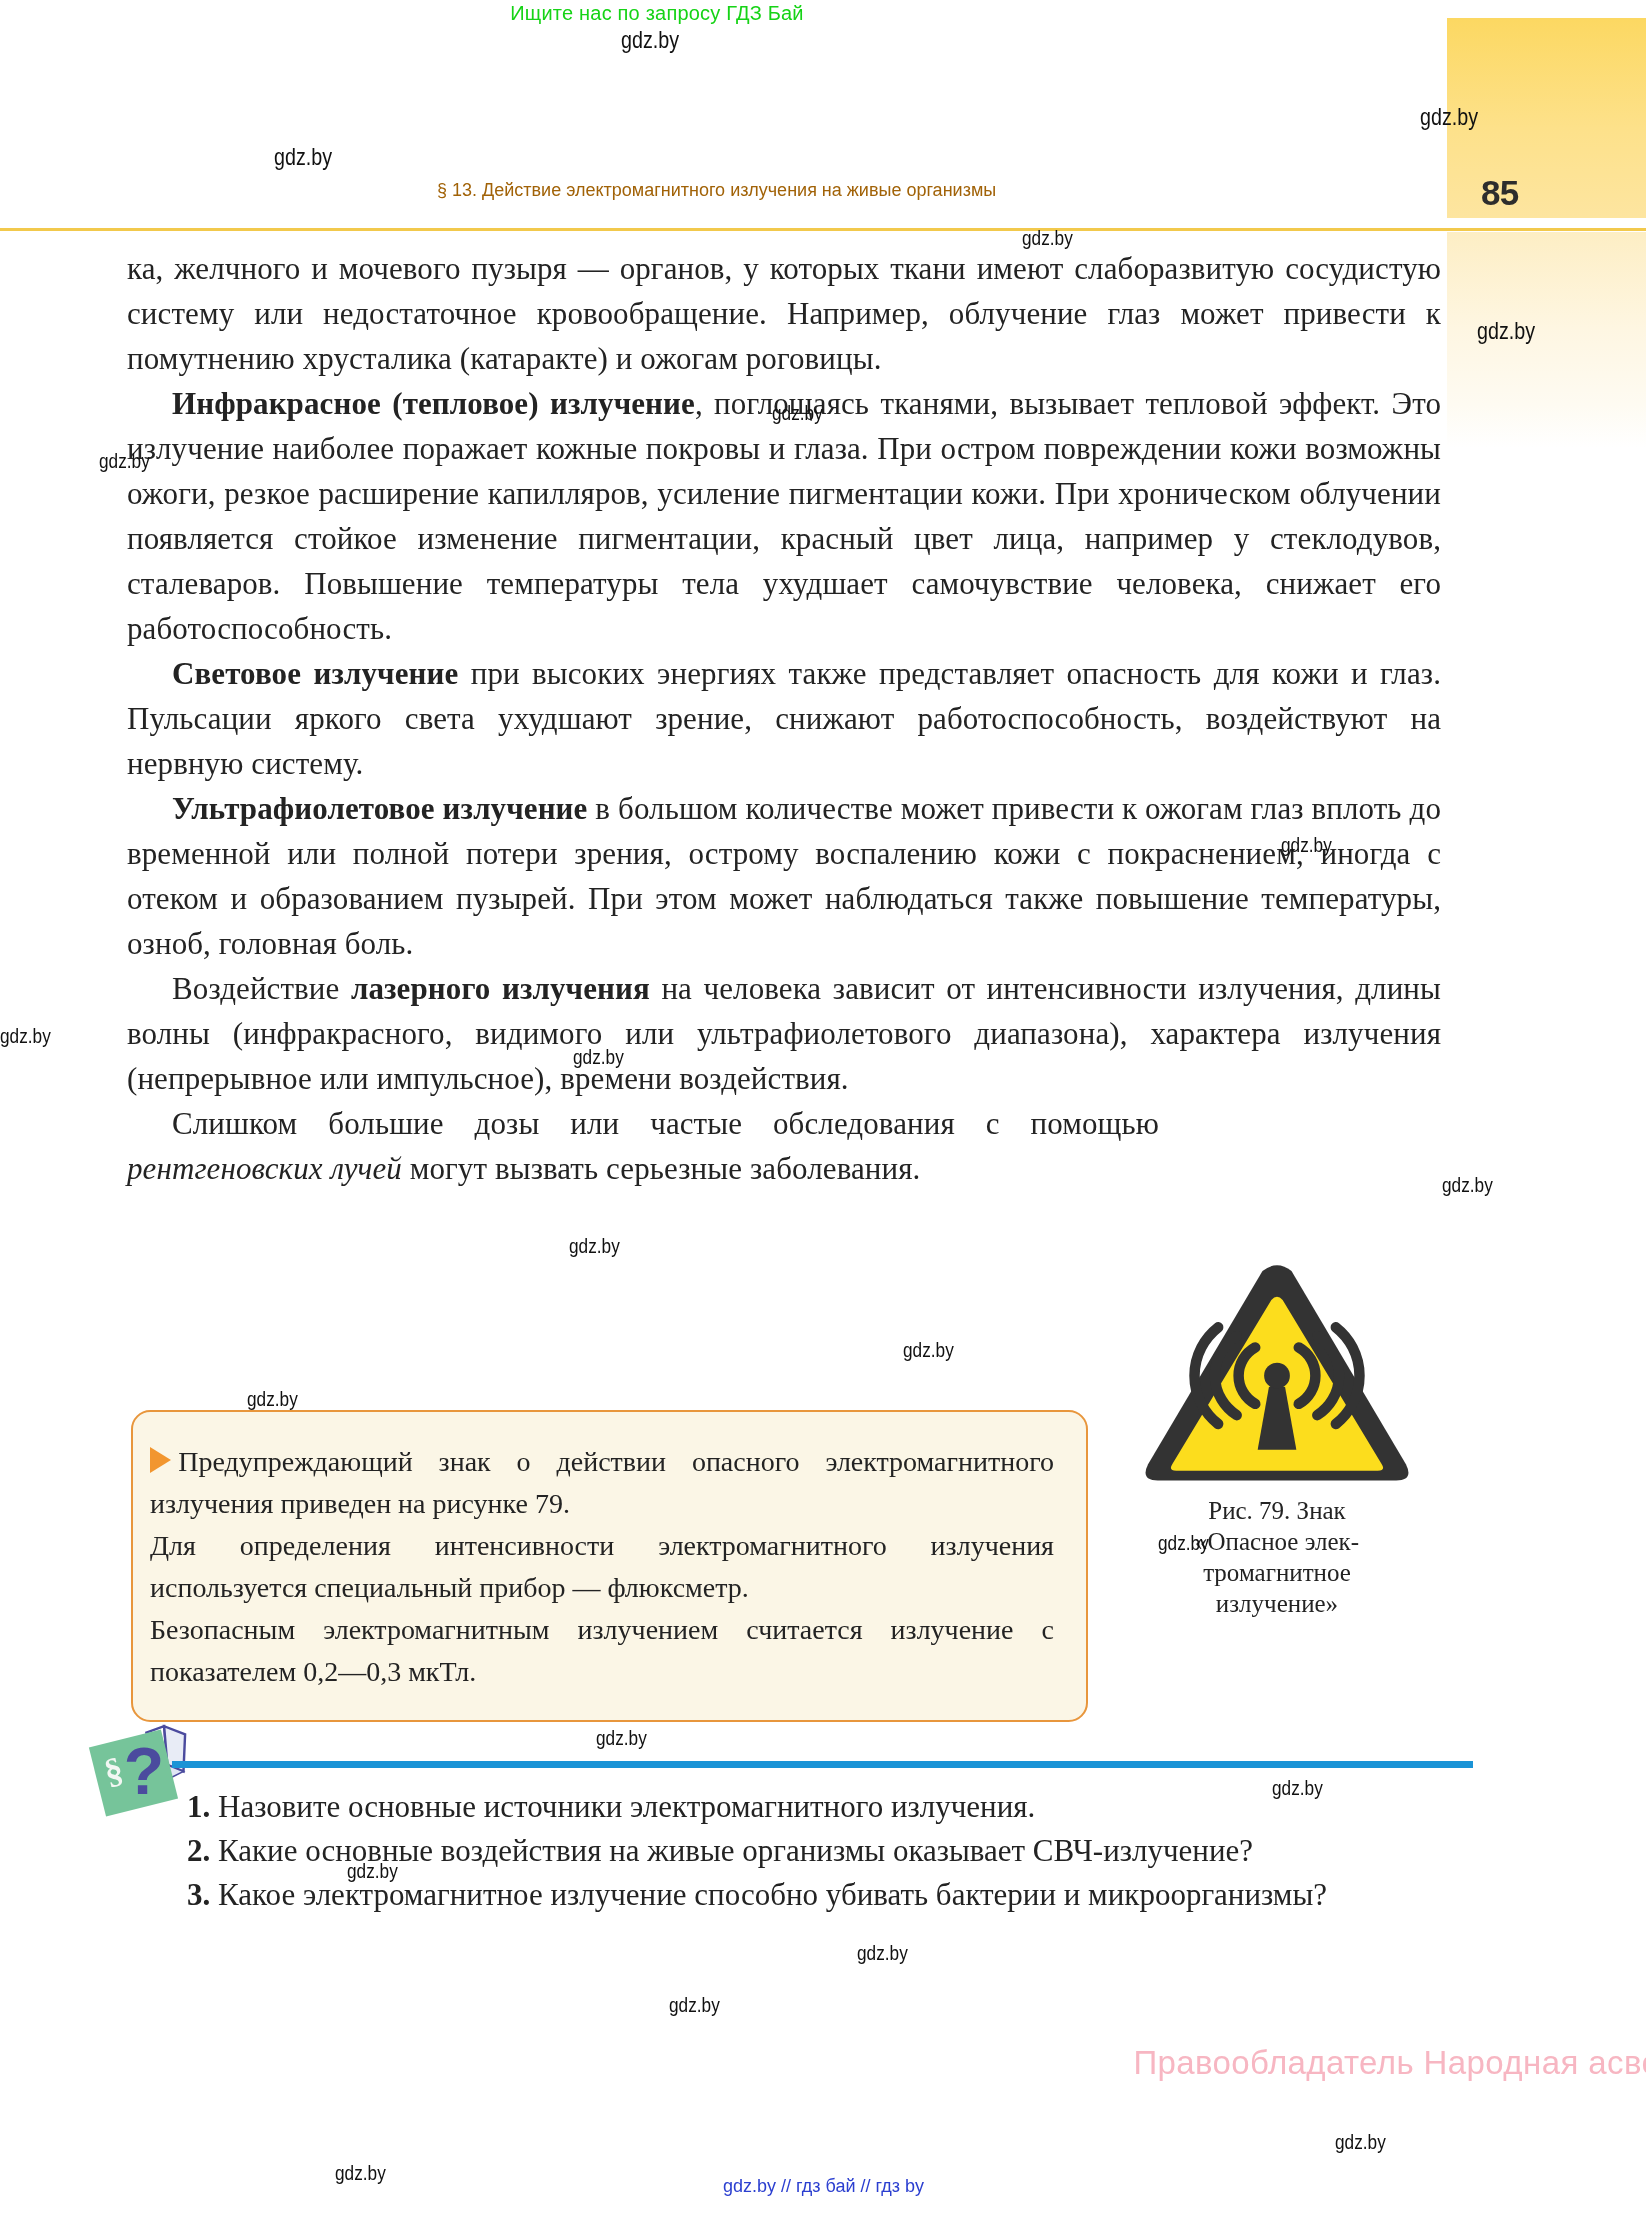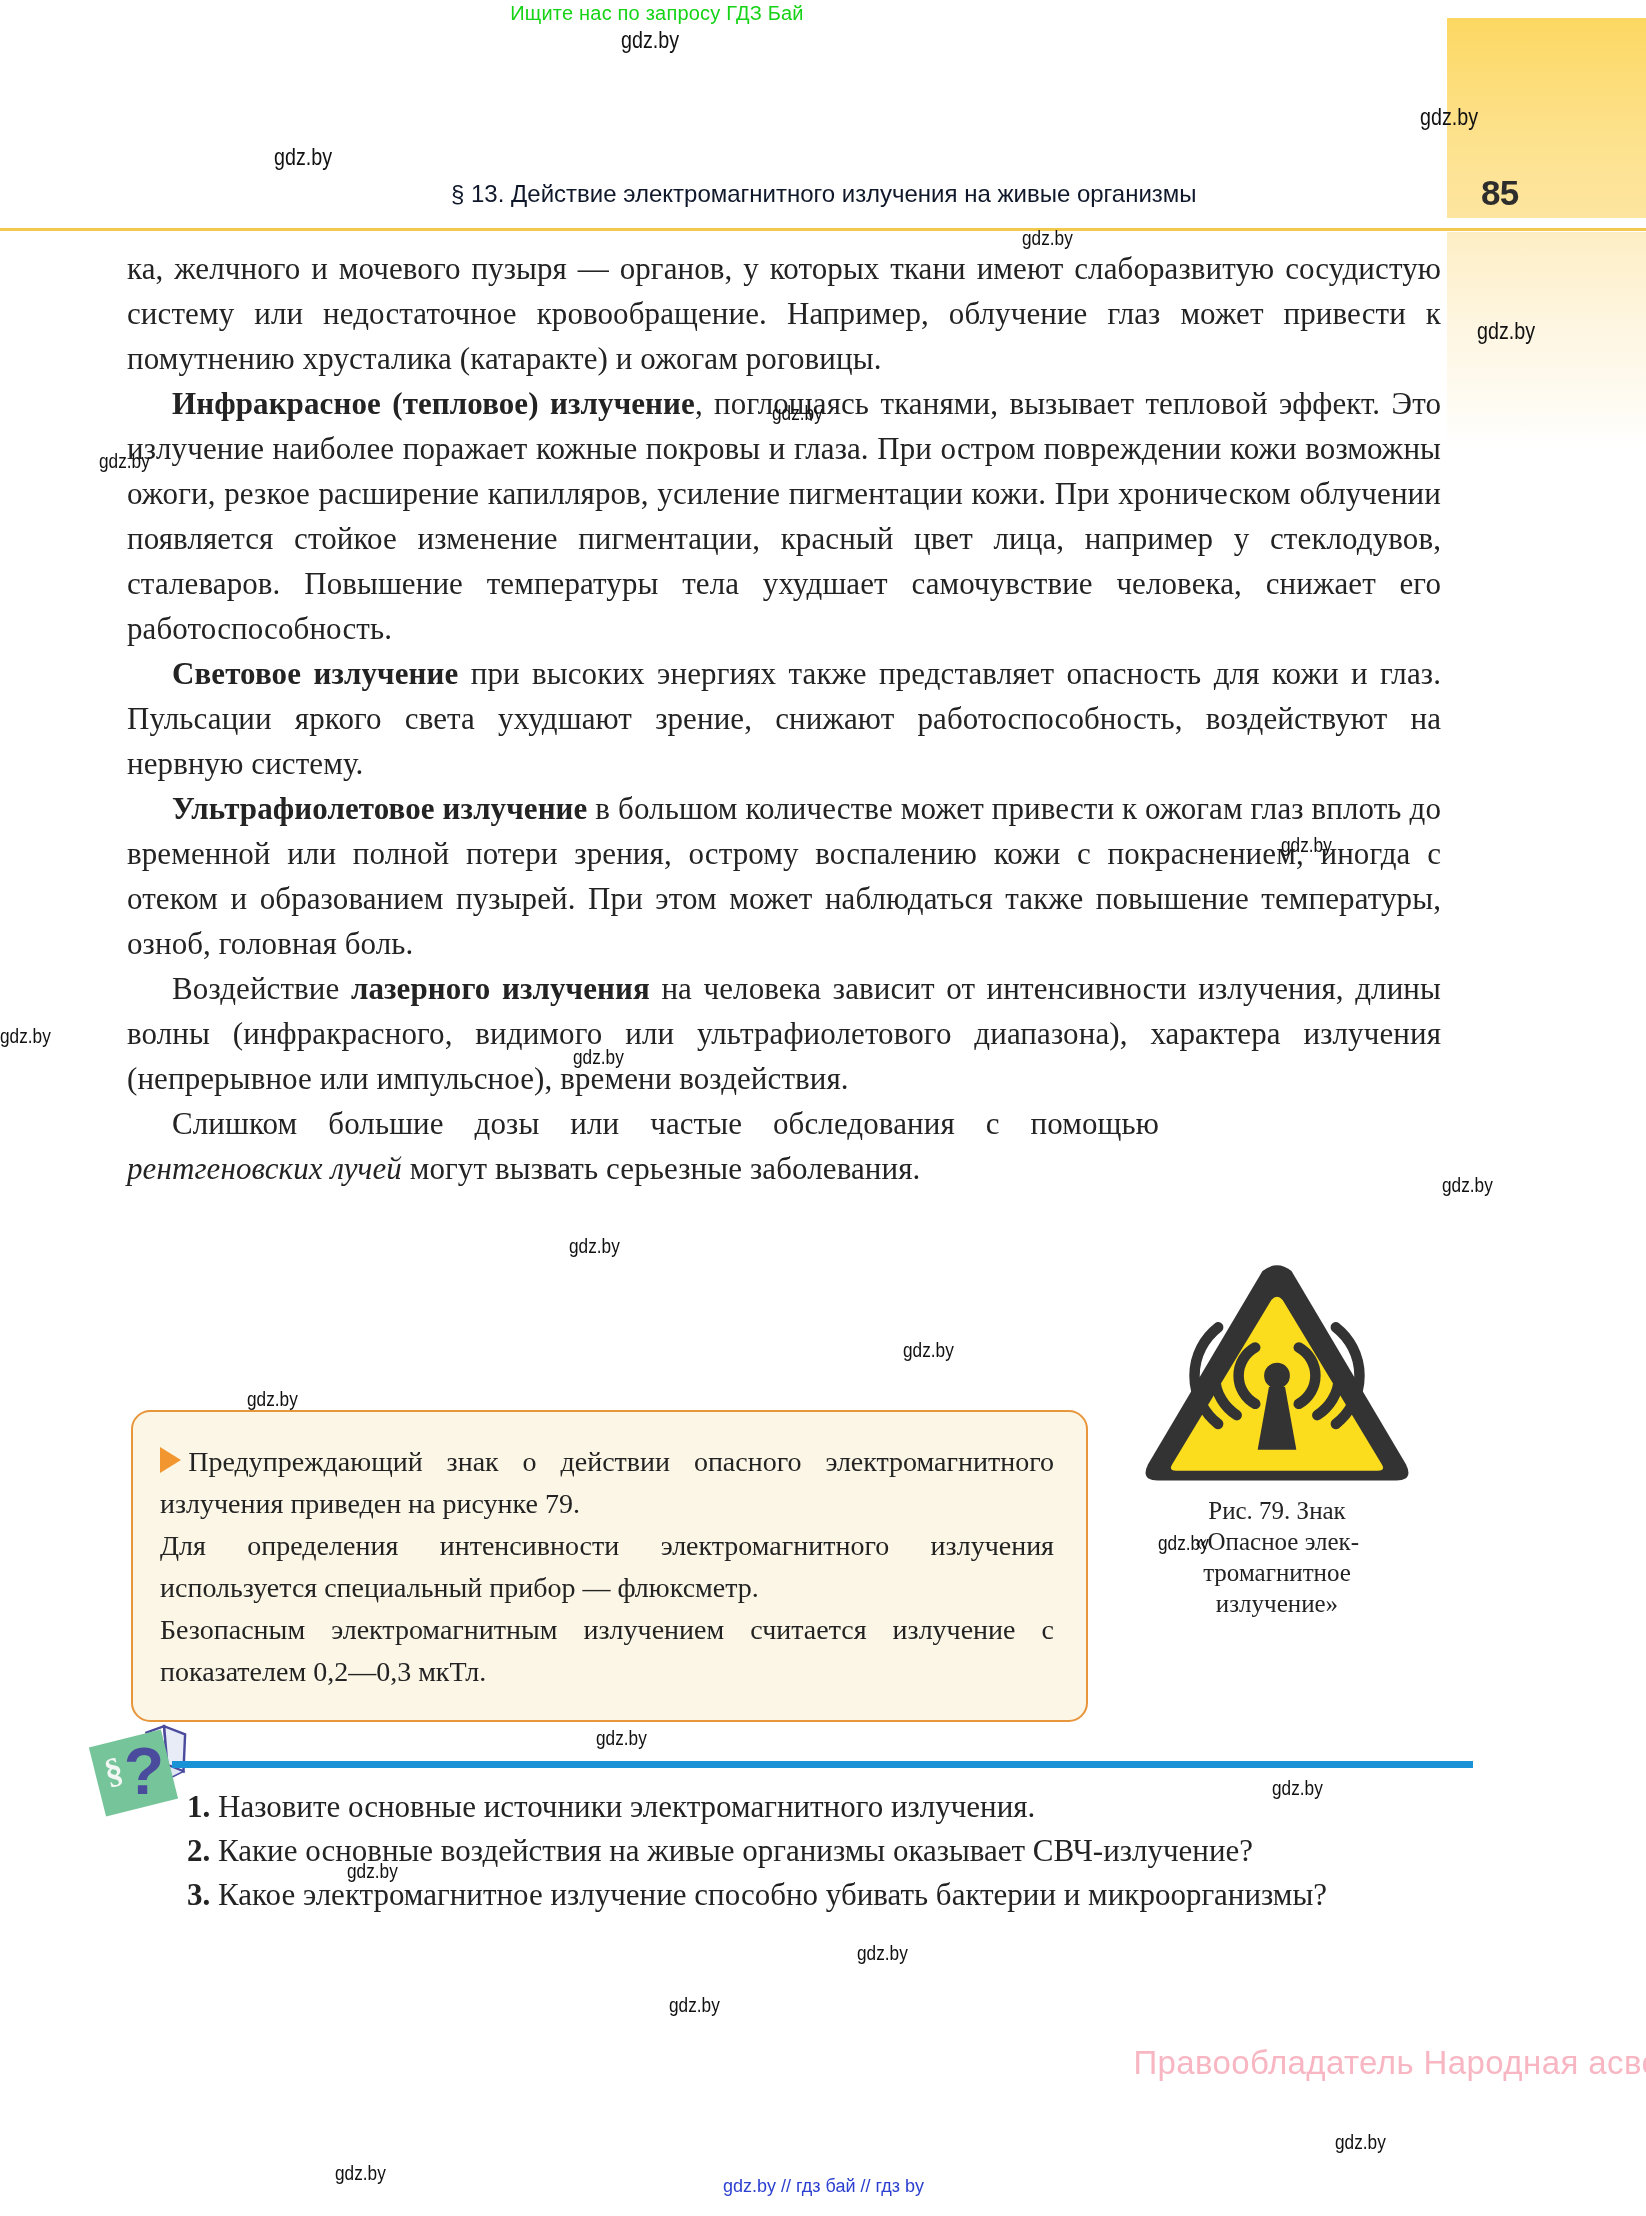--- a/index.html
+++ b/index.html
@@ -35,24 +35,24 @@
   }
   .pagenum{
     position:absolute;left:1481px;top:173px;
     font-family:"Liberation Sans", sans-serif;
     font-size:35px;font-weight:700;color:#2d2d2d;
     letter-spacing:-0.8px;
   }
 
   
   .runhead{
-    position:absolute;left:451px;top:180px;width:983px;
+    position:absolute;left:437px;top:180px;width:983px;
     text-align:left;
     font-family:"Liberation Sans", sans-serif;
-    font-size:24px;color:#0f172a;
+    font-size:18px;color:#a16207;
     white-space:nowrap;
   }
   .rule{
     position:absolute;left:0;top:228px;width:1647px;height:3.2px;
     background:#f2c94c;
   }
 
   
   .col{
     position:absolute;left:127px;top:246px;width:1314px;
@@ -82,21 +82,21 @@
     font-family:"Liberation Serif", serif;
   }
 
   
   .notebox{
     position:absolute;left:131px;top:1410px;width:957px;
     background:#fbf6e6;
     border:2.4px solid #e8963c;
     border-radius:19.3px;
     box-sizing:border-box;
-    padding:29px 32px 27px 27px;
+    padding:29px 32px 27px 17px;
   }
   .notebox p{
     margin:0;
     font-size:28px;line-height:42px;color:#232323;
     text-align:justify;text-align-last:left;
   }
   .tri{
     display:inline-block;
     width:0;height:0;
     border-left:21px solid #f2962f;

